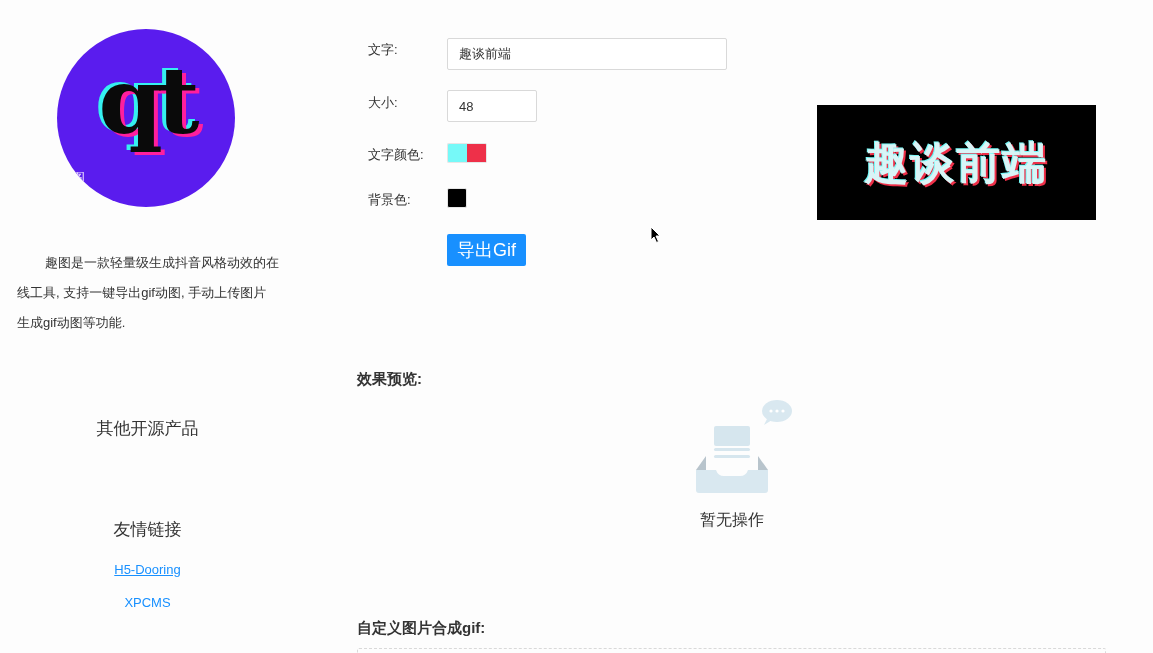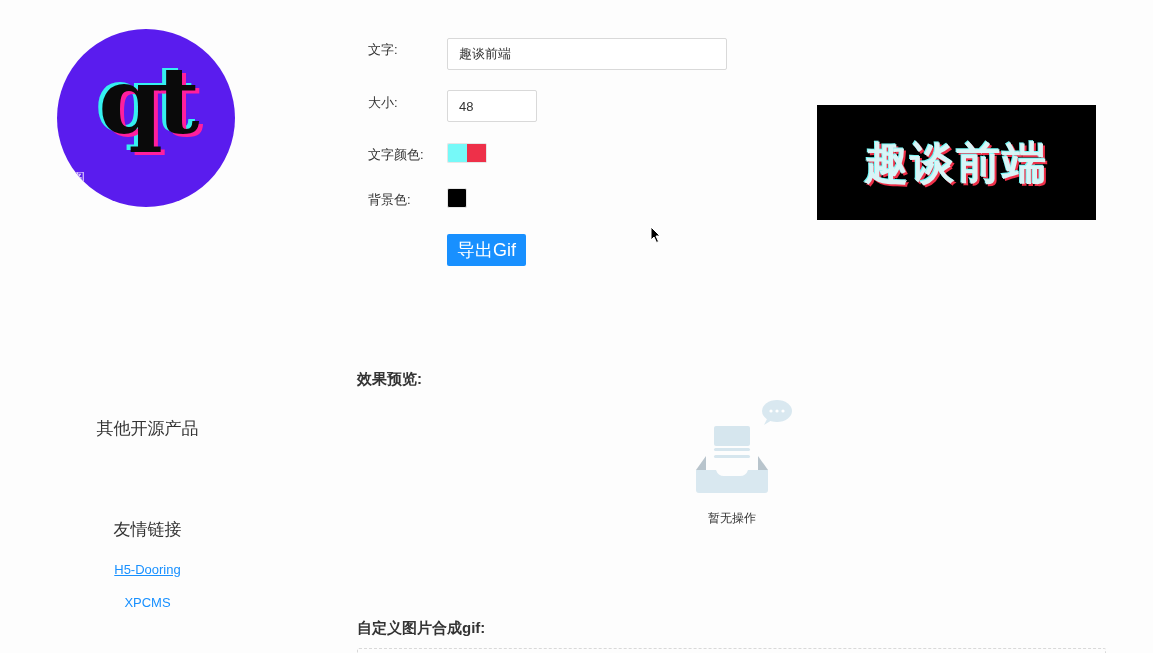--- a/index.html
+++ b/index.html
@@ -30,39 +30,40 @@
     .preview-box { position: absolute; left: 817px; top: 105px; width: 279px; height: 115px; background: #000; overflow: hidden; }
     .preview-text { position: absolute; left: 0; right: 0; top: 30px; text-align: center; font-size: 44px; font-weight: bold; line-height: 56px; letter-spacing: 2px; }
     .preview-text .l { position: absolute; left: 0; right: 0; top: 0; }
     .preview-text .r { color: #ee3049; transform: translate(2px, 2px); }
     .preview-text .c { color: #76f9f8; transform: translate(-1px, -1px); }
     .preview-text .w { color: #d9f4f6; }
 
     .section-heading { position: absolute; left: 357px; font-size: 15px; font-weight: bold; color: #333; }
 
     .empty { position: absolute; left: 690px; top: 398px; width: 110px; }
-    .empty-label { position: absolute; left: 682px; top: 510px; width: 100px; text-align: center; font-size: 12px; color: #333; }
+    .empty-label { position: absolute; left: 682px; top: 510px; width: 100px; text-align: center; font-size: 16px; color: #333; }
 
     .upload-area { position: absolute; left: 357px; top: 648px; width: 749px; height: 40px; border: 1px dashed #d9d9d9; border-radius: 2px; }
 
     .cursor { position: absolute; left: 650px; top: 226px; width: 12px; height: 18px; }
   </style>
 </head>
 <body>
 
 <div class="sidebar">
   <div class="logo">
     <div class="logo-qt">
       <span class="l c">qt</span>
       <span class="l m">qt</span>
       <span class="l k">qt</span>
     </div>
     <div class="logo-sub">趣图</div>
   </div>
 
+  <p class="desc">趣图是一款轻量级生成抖音风格动效的在线工具, 支持一键导出gif动图, 手动上传图片生成gif动图等功能.</p>
 
   <div class="sec-title" style="top:417px;">其他开源产品</div>
 
   <div class="sec-title" style="top:518px;">友情链接</div>
   <a class="side-link" style="top:562px;text-decoration:underline;">H5-Dooring</a>
   <a class="side-link" style="top:595px;">XPCMS</a>
 </div>
 
 <div class="form-label" style="top:41px;">文字:</div>
 <input class="input" style="left: 447px; top: 38px; width: 280px;" type="text" value="趣谈前端">

